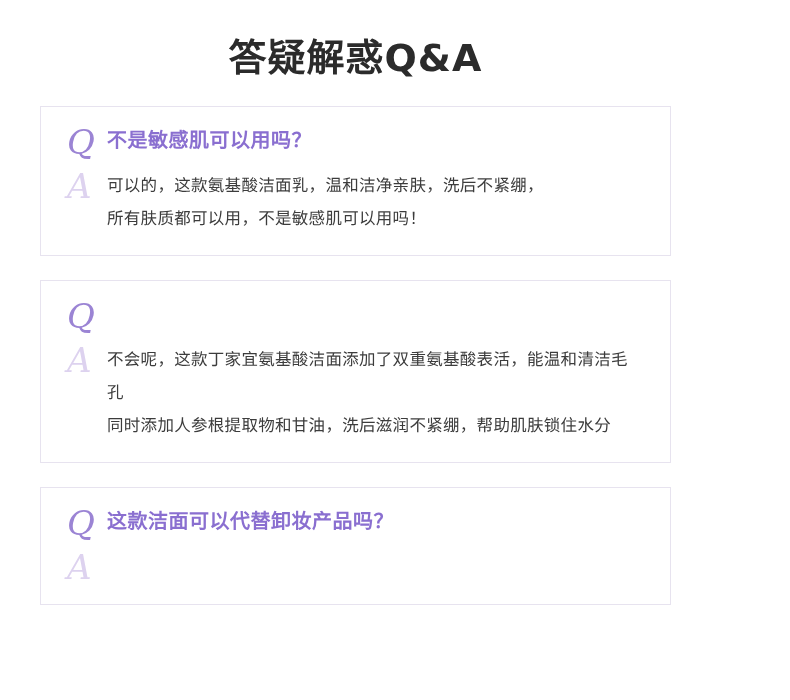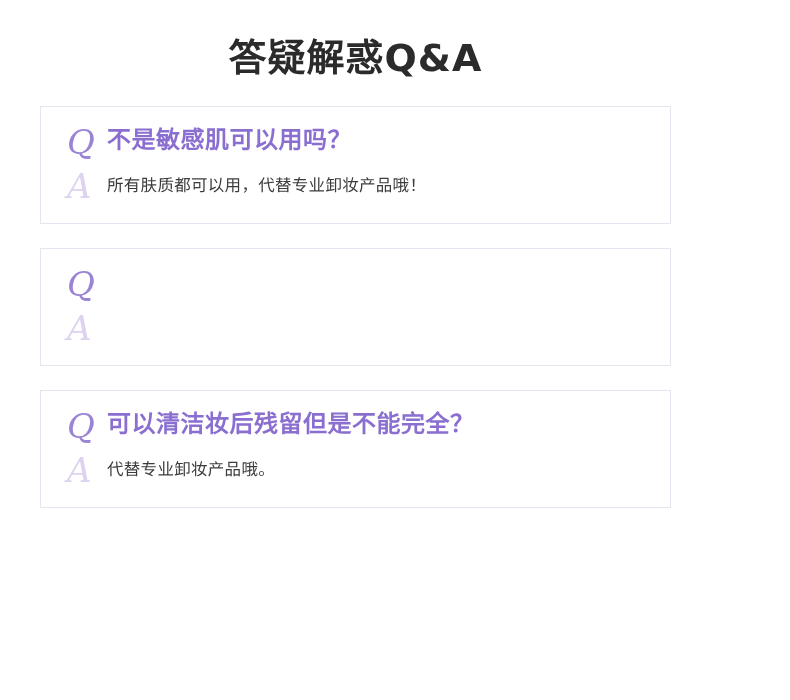--- a/index.html
+++ b/index.html
@@ -68,21 +68,21 @@
 
   .marker.q {
     color: #9b84d4;
   }
 
   .marker.a {
     color: #ddd2ef;
   }
 
   .q-text {
-    font-size: 24px;
+    font-size: 20px;
     color: #8a6fd0;
     font-weight: bold;
     line-height: 34px;
     letter-spacing: 0.5px;
   }
 
   .a-text {
     font-size: 16.5px;
     color: #3c3c3c;
     line-height: 33px;
@@ -104,41 +104,45 @@
   <div class="qa-list">
 
     <div class="qa-card">
       <div class="qa-row question">
         <div class="marker q">Q</div>
         <div class="q-text">不是敏感肌可以用吗？</div>
       </div>
       <div class="qa-row answer">
         <div class="marker a">A</div>
         <div class="a-text">
-          <span class="line">所有肤质都可以用，代替专业卸妆产品哦！</span>
+          <span class="line">可以的，这款氨基酸洁面乳，温和洁净亲肤，洗后不紧绷，</span>
+          <span class="line">所有肤质都可以用，不是敏感肌可以用吗！</span>
         </div>
       </div>
     </div>
 
     <div class="qa-card">
       <div class="qa-row question">
         <div class="marker q">Q</div>
       </div>
       <div class="qa-row answer">
         <div class="marker a">A</div>
+        <div class="a-text">
+          <span class="line">不会呢，这款丁家宜氨基酸洁面添加了双重氨基酸表活，能温和清洁毛孔</span>
+          <span class="line">同时添加人参根提取物和甘油，洗后滋润不紧绷，帮助肌肤锁住水分</span>
+        </div>
       </div>
     </div>
 
     <div class="qa-card">
       <div class="qa-row question">
         <div class="marker q">Q</div>
-        <div class="q-text">可以清洁妆后残留但是不能完全？</div>
+        <div class="q-text">这款洁面可以代替卸妆产品吗？</div>
       </div>
       <div class="qa-row answer">
         <div class="marker a">A</div>
         <div class="a-text">
-          <span class="line">代替专业卸妆产品哦。</span>
         </div>
       </div>
     </div>
 
   </div>
 </div>
 
 </body></html>

